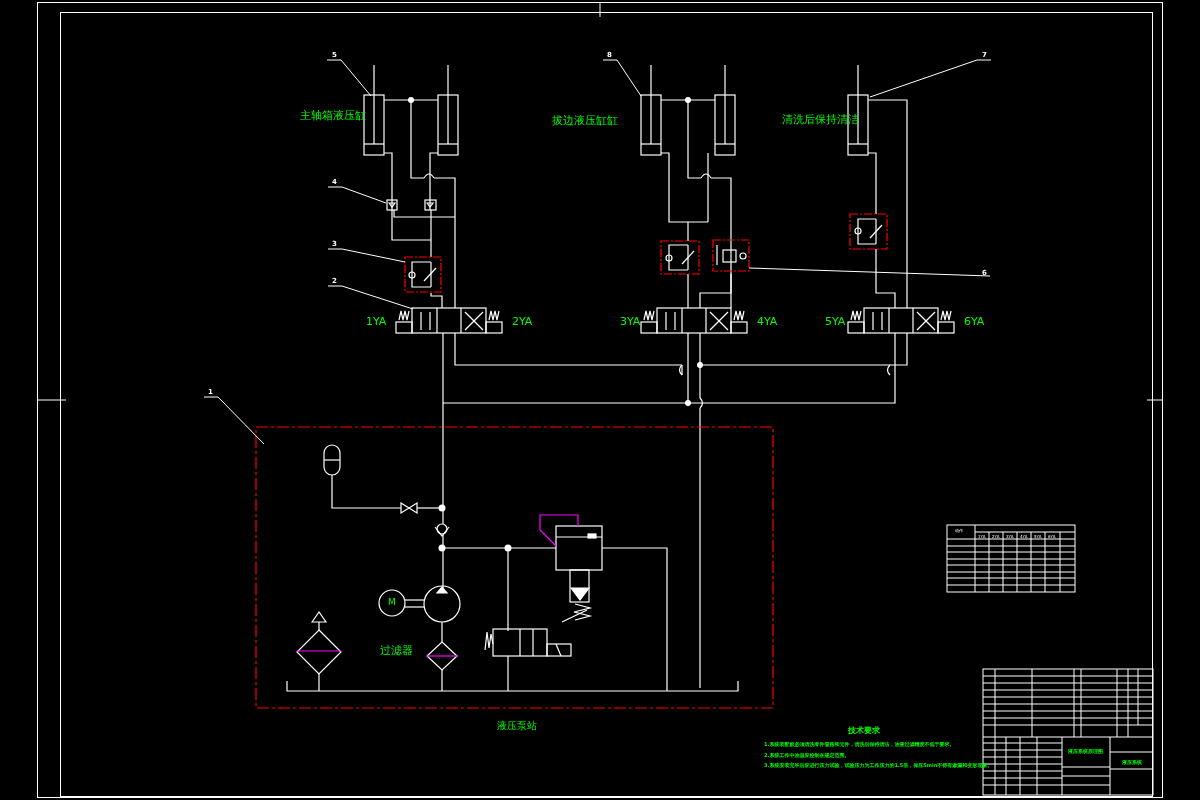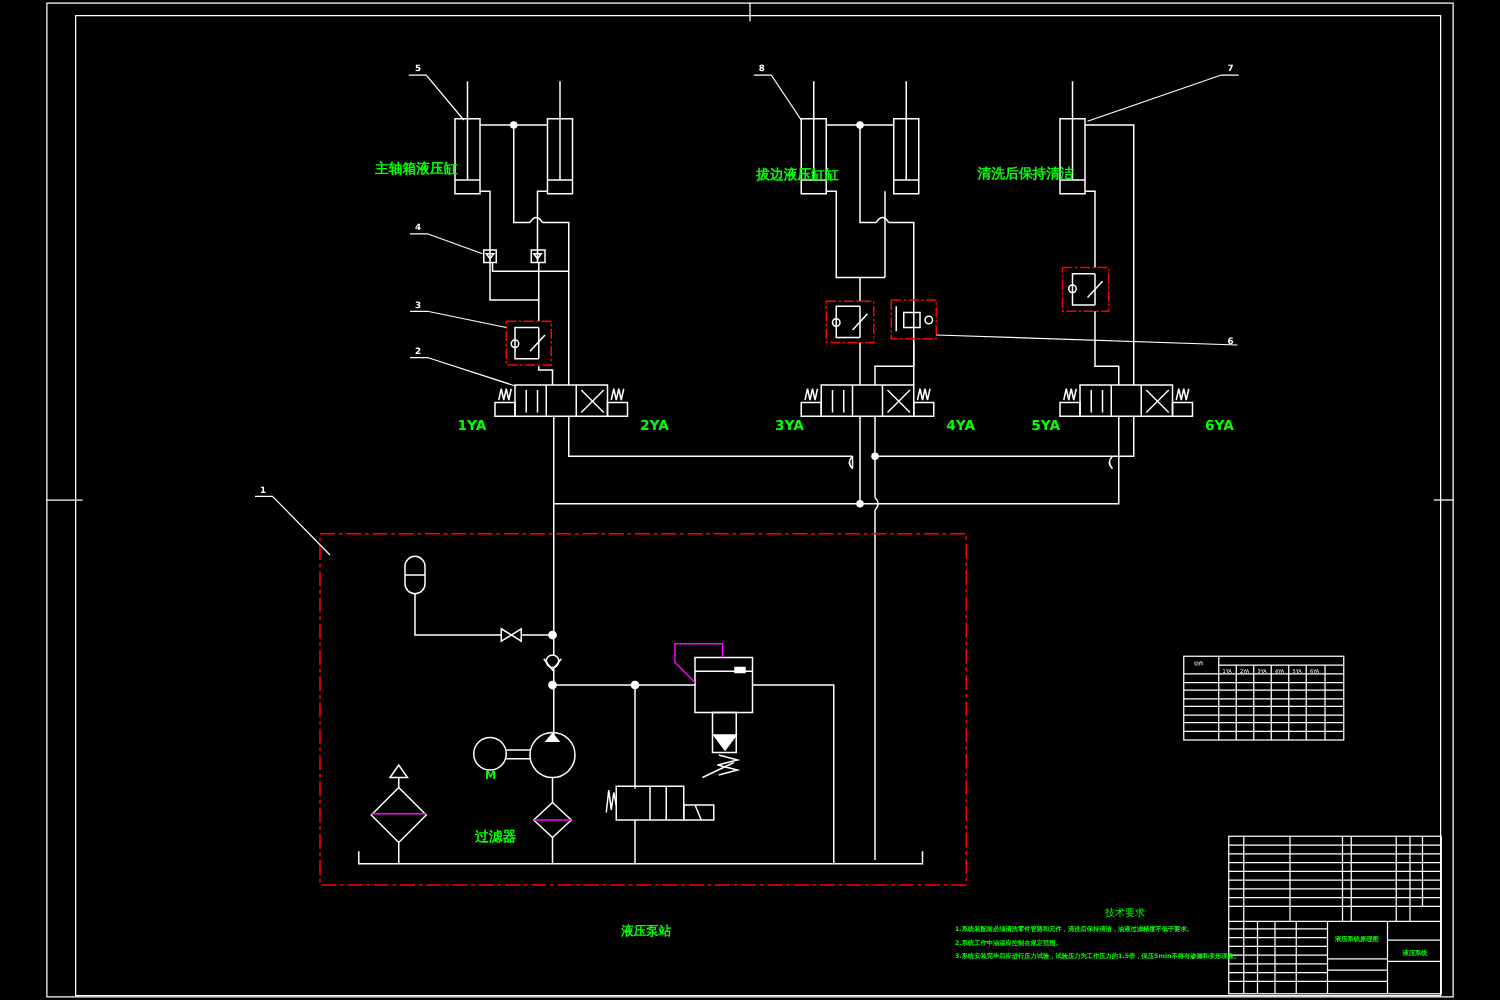--- a/index.html
+++ b/index.html
@@ -1,23 +1,23 @@
 <!DOCTYPE html>
 <html><head>
 <meta charset="utf-8">
 <style>
   html, body { margin: 0; padding: 0; background: #000; }
   body { width: 1200px; height: 800px; overflow: hidden; position: relative; font-family: "DejaVu Sans", sans-serif; }
   #canvas { position: absolute; left: 0; top: 0; width: 1200px; height: 800px; }
-  .lbl { position: absolute; color: #00ff00; font-weight: bold; white-space: nowrap; margin-top: 19px; }
+  .lbl { position: absolute; color: #00ff00; font-weight: normal; white-space: nowrap; }
   .lbl-cyl { font-size: 11px; }
   .lbl-sol { font-size: 11px; }
   .lbl-num { position: absolute; color: #fff; font-size: 7px; font-weight: bold; }
   .tech { position: absolute; color: #00ff00; font-size: 5px; font-weight: bold; white-space: nowrap; line-height: 8px; }
-  .tech-title { position: absolute; color: #00ff00; font-size: 8px; font-weight: normal; margin-left: 36px; }
+  .tech-title { position: absolute; color: #00ff00; font-size: 8px; font-weight: bold; }
   .tb-text { position: absolute; color: #00ff00; font-size: 5px; font-weight: bold; white-space: nowrap; }
   .tb-white { position: absolute; color: #fff; font-size: 4px; white-space: nowrap; }
 </style>
 </head>
 <body>
 
 <svg id="canvas" viewBox="0 0 1200 800" xmlns="http://www.w3.org/2000/svg">
 
   <g fill="none" stroke="#fff" stroke-width="1">
     <rect x="37.5" y="2.5" width="1125" height="795"></rect>
@@ -315,21 +315,21 @@
       <line x1="1062" y1="785" x2="1110" y2="785"></line>
       <line x1="995" y1="737" x2="995" y2="795"></line>
       <line x1="1006" y1="737" x2="1006" y2="795"></line>
       <line x1="1020" y1="737" x2="1020" y2="795"></line>
       <line x1="1037" y1="737" x2="1037" y2="795"></line>
     </g>
   </g>
 </svg>
 
 <div class="lbl lbl-cyl" style="left:300px;top:108px;">主轴箱液压缸</div>
-<div class="lbl lbl-cyl" style="left:605px;top:113px;">拔边液压缸缸</div>
+<div class="lbl lbl-cyl" style="left:552px;top:113px;">拔边液压缸缸</div>
 <div class="lbl lbl-cyl" style="left:782px;top:112px;">清洗后保持清洁</div>
 
 <div class="lbl-num" style="left:332px;top:51px;">5</div>
 <div class="lbl-num" style="left:607px;top:51px;">8</div>
 <div class="lbl-num" style="left:982px;top:51px;">7</div>
 <div class="lbl-num" style="left:332px;top:178px;">4</div>
 <div class="lbl-num" style="left:332px;top:240px;">3</div>
 <div class="lbl-num" style="left:332px;top:277px;">2</div>
 <div class="lbl-num" style="left:208px;top:388px;">1</div>
 <div class="lbl-num" style="left:982px;top:269px;">6</div>

